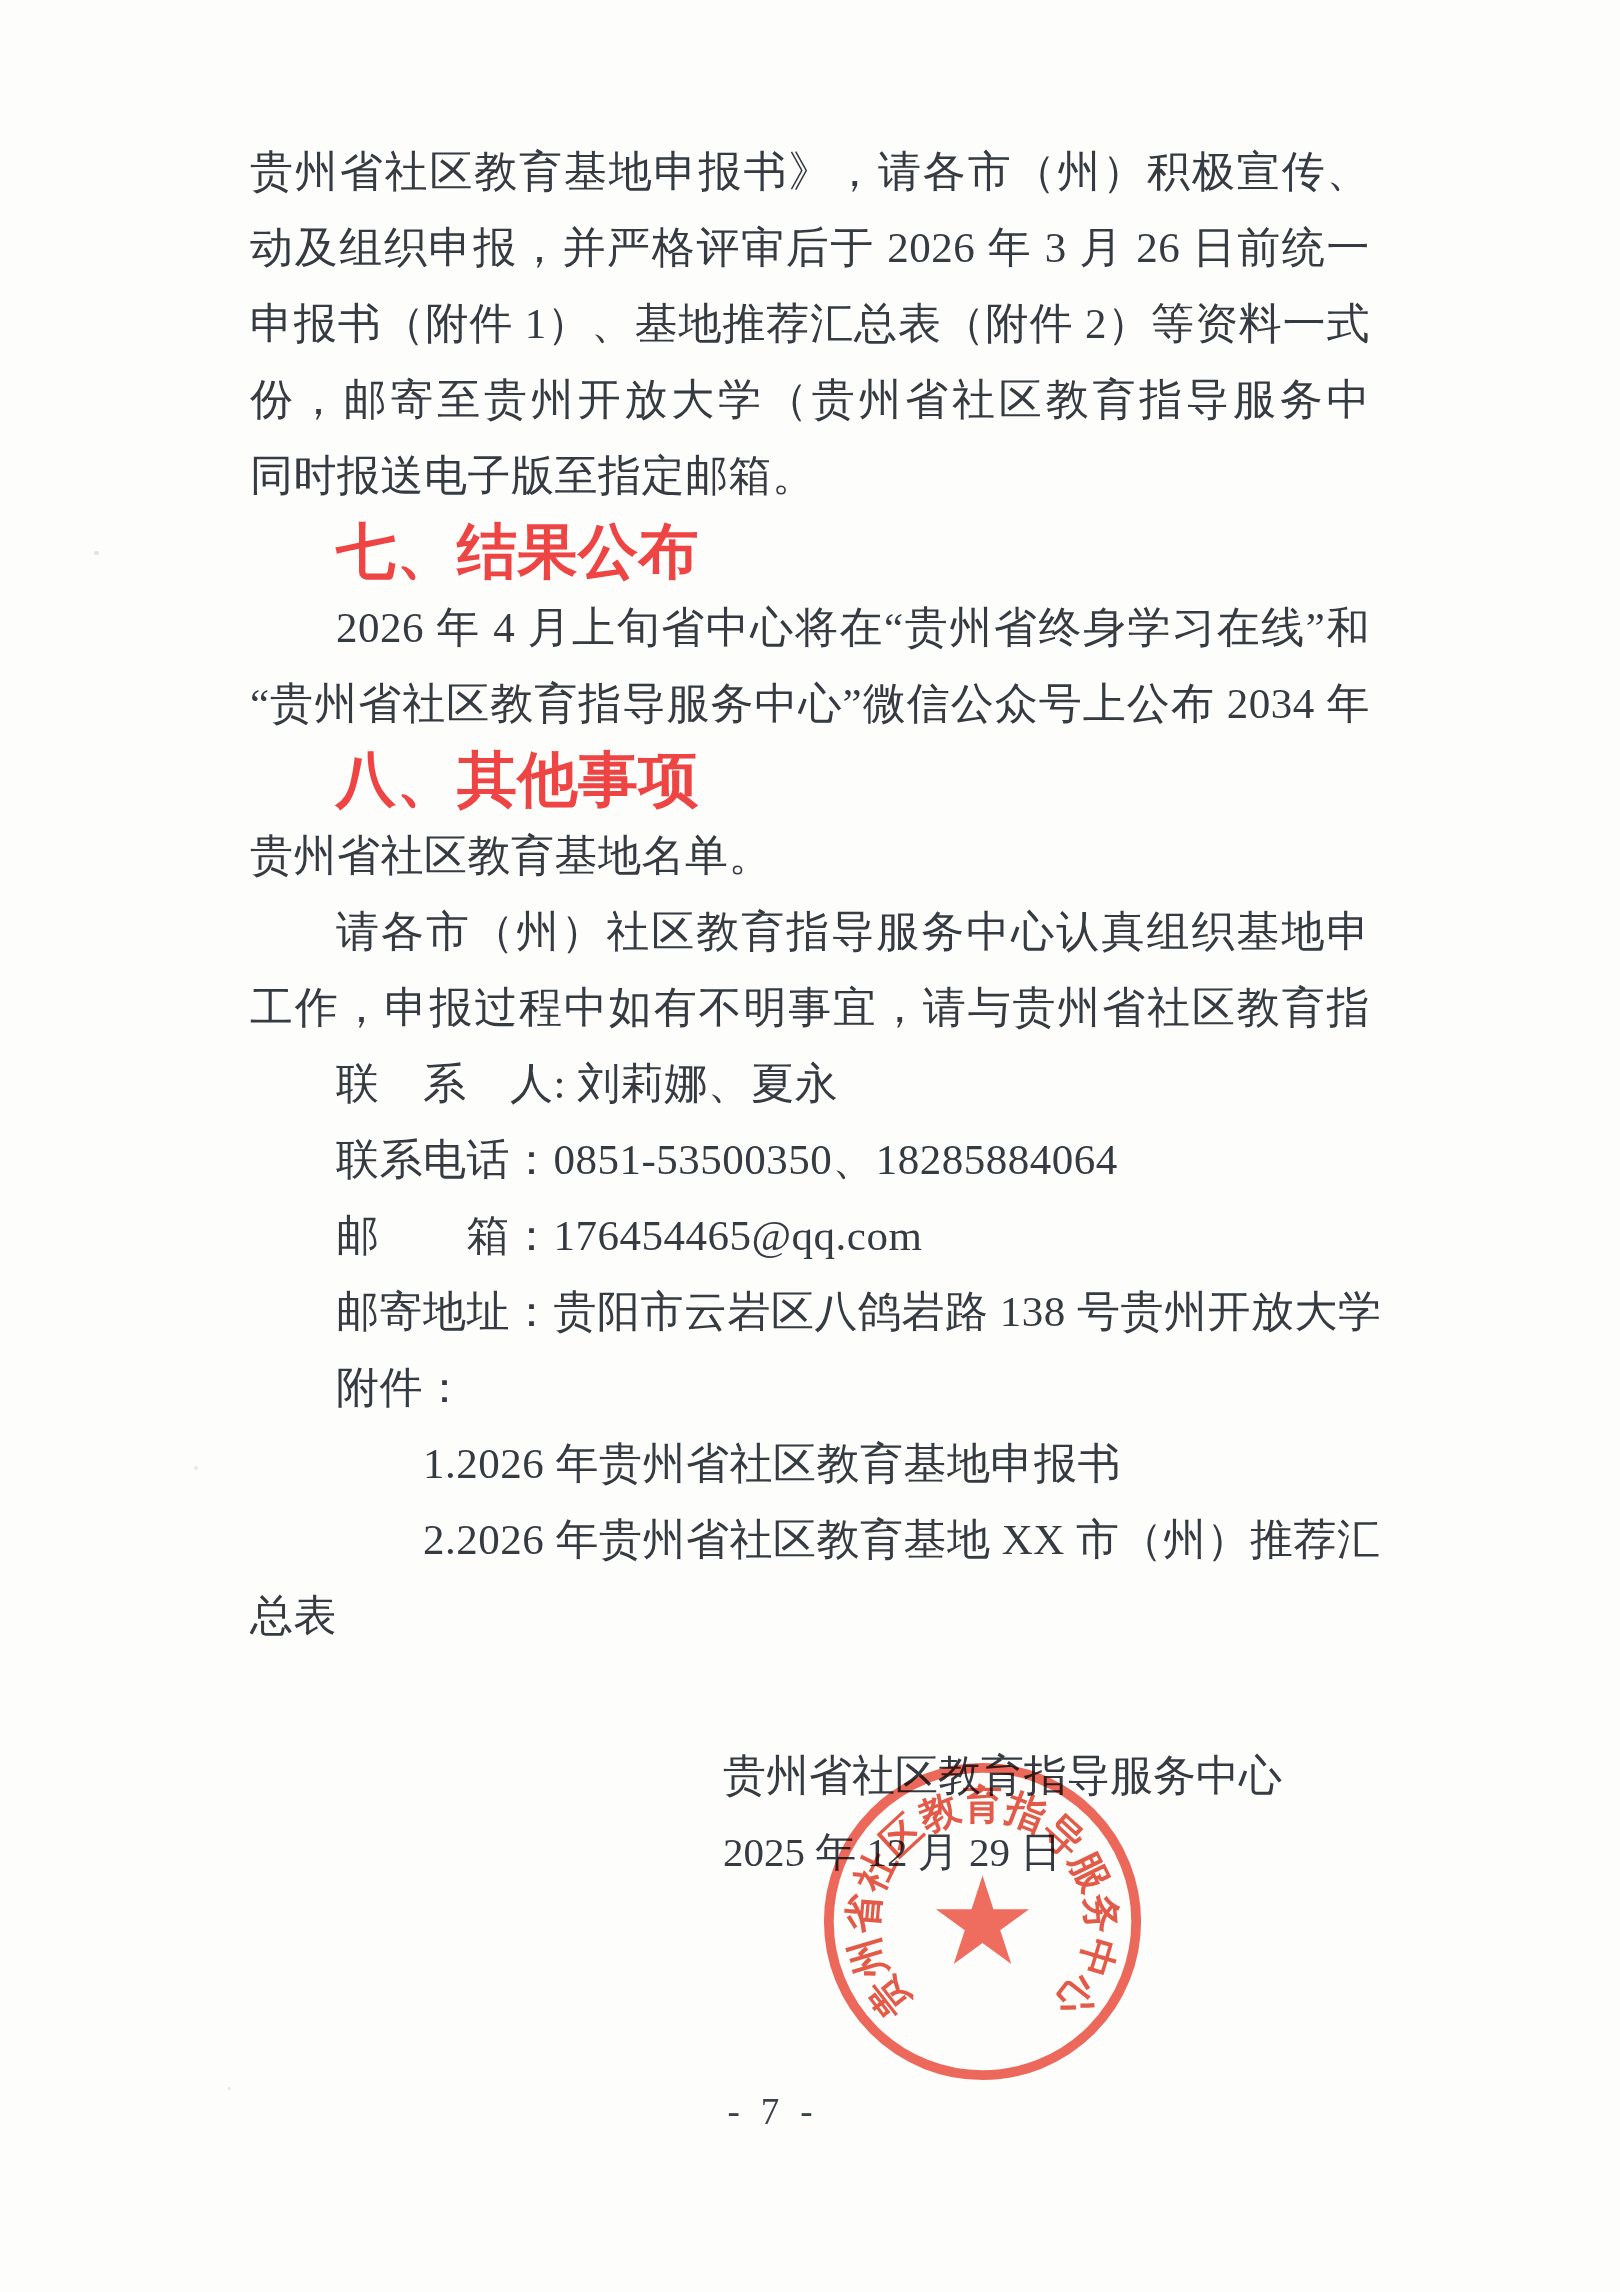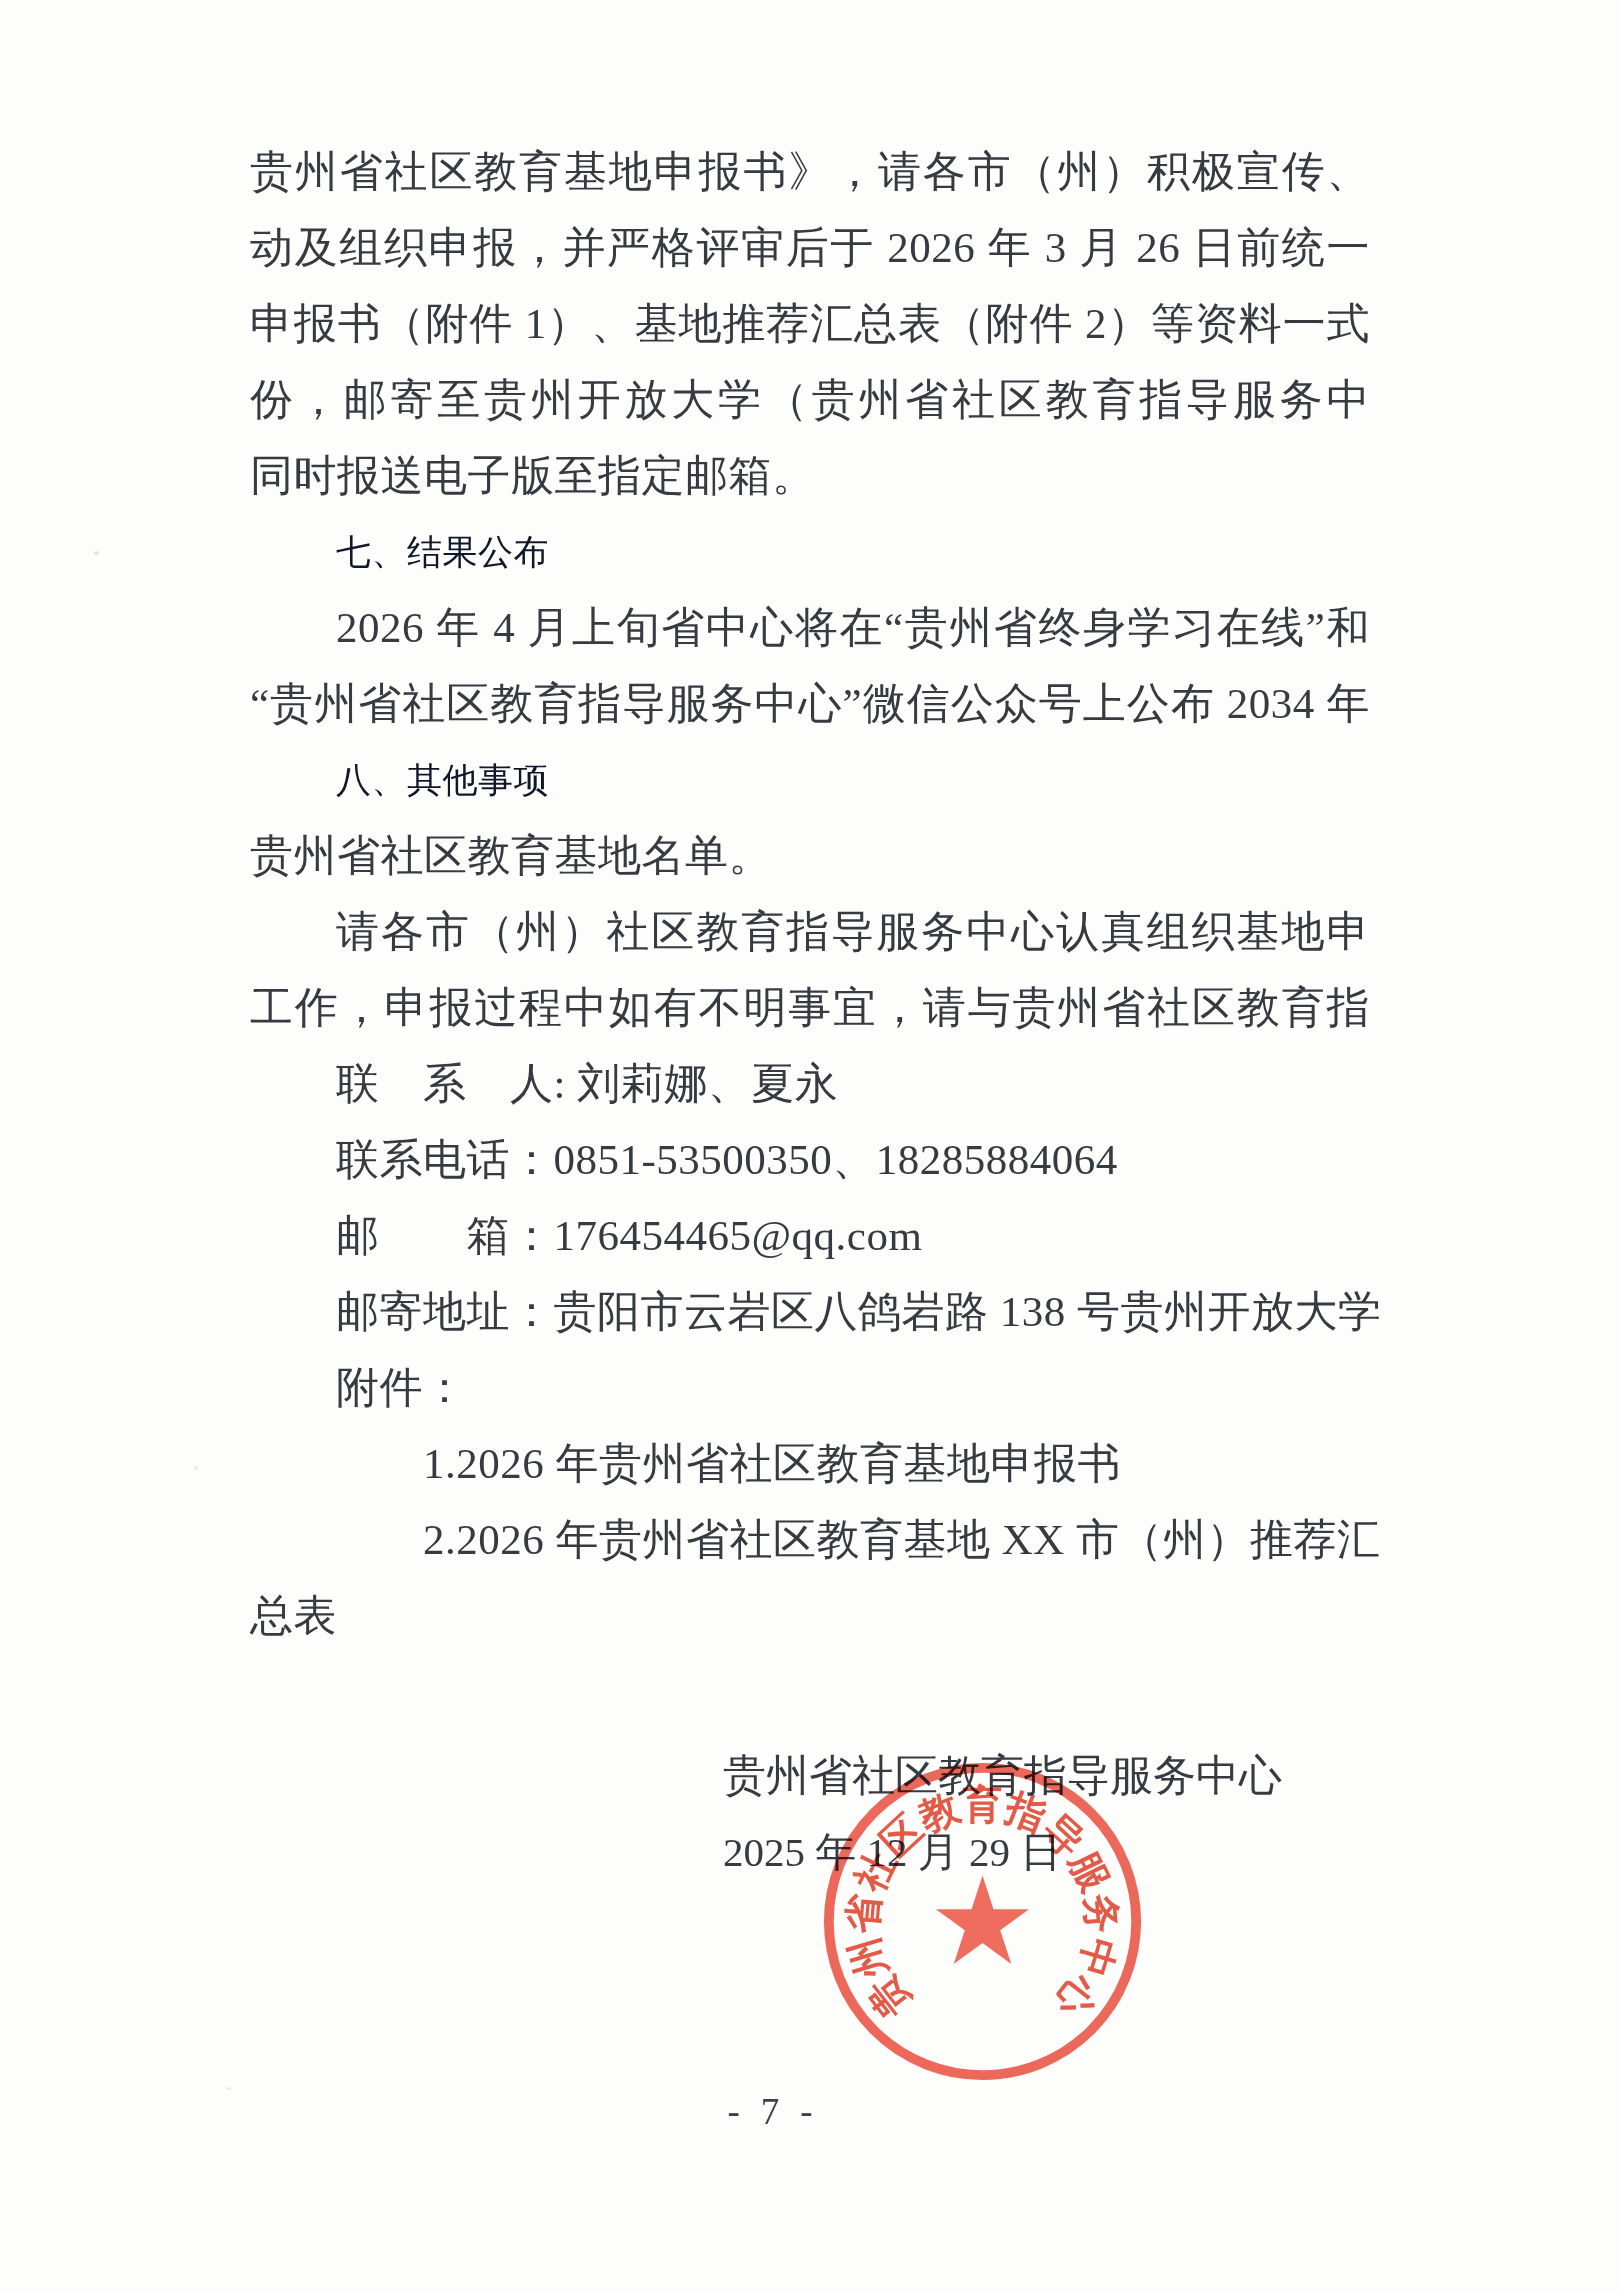--- a/index.html
+++ b/index.html
@@ -18,21 +18,21 @@
       height:76px;line-height:76px;
       font-size:43px;
       white-space:nowrap;
       letter-spacing:0.5px;
     }
     .fill{ text-align:justify; text-align-last:justify; white-space:normal; overflow:hidden; }
     .ind2{ text-indent:86px; }
     .ind4{ text-indent:173px; }
     .heading{
       font-family:"Liberation Sans","DejaVu Sans",sans-serif;
-      font-weight:400;font-size:35px;color:#0f172a;
+      font-weight:700;font-size:60px;color:#ef4444;
     }
     .signature{
       position:absolute;left:723px;top:1738px;width:561px;
       font-size:43px;color:#363b42;
     }
     .signature .sig-org{height:76px;line-height:76px;white-space:nowrap;}
     .signature .sig-date{height:76px;line-height:76px;text-align:left;font-size:41px;}
     .pageno{
       position:absolute;left:-37px;top:2074px;width:100%;
       height:76px;line-height:76px;text-align:center;

